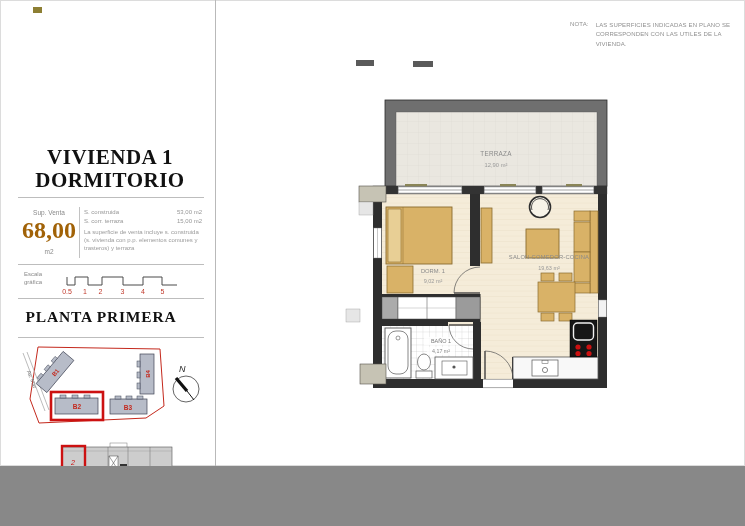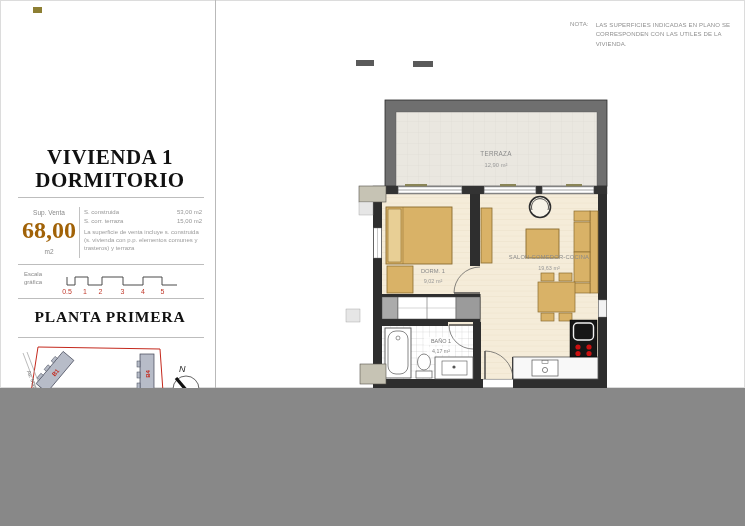--- a/index.html
+++ b/index.html
@@ -1,36 +1,36 @@
 <!DOCTYPE html>
 <html><head>
 <meta charset="utf-8">
 <style>
   html,body{margin:0;padding:0;background:#888;}
-  .page{position:relative;width:745px;height:388px;background:#fff;overflow:hidden;
+  .page{position:relative;width:745px;height:466px;background:#fff;overflow:hidden;
         font-family:"Liberation Sans","DejaVu Sans",sans-serif;color:#333;}
   .sheet-border{position:absolute;inset:0;border:1px solid #dcdcdc;pointer-events:none;}
   .corner-mark{position:absolute;left:33px;top:7px;width:9px;height:6px;background:#8d7f33;}
   
   .panel-divider{position:absolute;left:215px;top:0;width:1px;height:526px;background:#b9b9b9;}
   .hline{position:absolute;left:18px;width:186px;height:1px;background:#bdbdbd;}
   .title{position:absolute;left:15px;top:146px;width:190px;text-align:center;
          font-family:"Liberation Serif","DejaVu Serif",serif;font-weight:bold;
          font-size:21px;line-height:1.08;color:#111;letter-spacing:.5px;}
   .sv-label{position:absolute;left:20px;top:209px;width:58px;text-align:center;font-size:6.5px;color:#8a8a8a;}
   .sv-value{position:absolute;left:20px;top:217px;width:58px;text-align:center;
             font-family:"Liberation Serif","DejaVu Serif",serif;font-weight:bold;font-size:24px;color:#a16207;}
   .sv-unit{position:absolute;left:20px;top:248px;width:58px;text-align:center;font-size:6.5px;color:#8a8a8a;}
   .sv-vline{position:absolute;left:79px;top:207px;width:1px;height:51px;background:#c2c2c2;}
   .srows{position:absolute;left:84px;top:208px;width:118px;font-size:6px;color:#979797;}
   .srow{display:flex;justify-content:space-between;line-height:1.45;}
   .snote{position:absolute;left:84px;top:228px;width:118px;font-size:6px;color:#9b9b9b;line-height:1.35;}
   .esc-label{position:absolute;left:24px;top:271px;font-size:6px;color:#8a8a8a;line-height:1.3;}
   .esc-svg{position:absolute;left:55px;top:266px;}
-  .planta{position:absolute;left:15px;top:308px;width:190px;text-align:center;
+  .planta{position:absolute;left:6px;top:308px;width:190px;text-align:center;
           font-family:"Liberation Serif","DejaVu Serif",serif;font-weight:bold;
           font-size:15.5px;color:#111;letter-spacing:.8px;}
   .site-svg{position:absolute;left:18px;top:338px;}
   .key-svg{position:absolute;left:18px;top:438px;}
   
   .nota{position:absolute;left:570px;top:21px;display:flex;font-size:6px;color:#8f8f8f;letter-spacing:.15px;}
   .nota .pfx{margin-right:7px;}
   .nota .lines span{display:block;line-height:1.55;}
   
   .plan-svg{position:absolute;left:340px;top:50px;}

